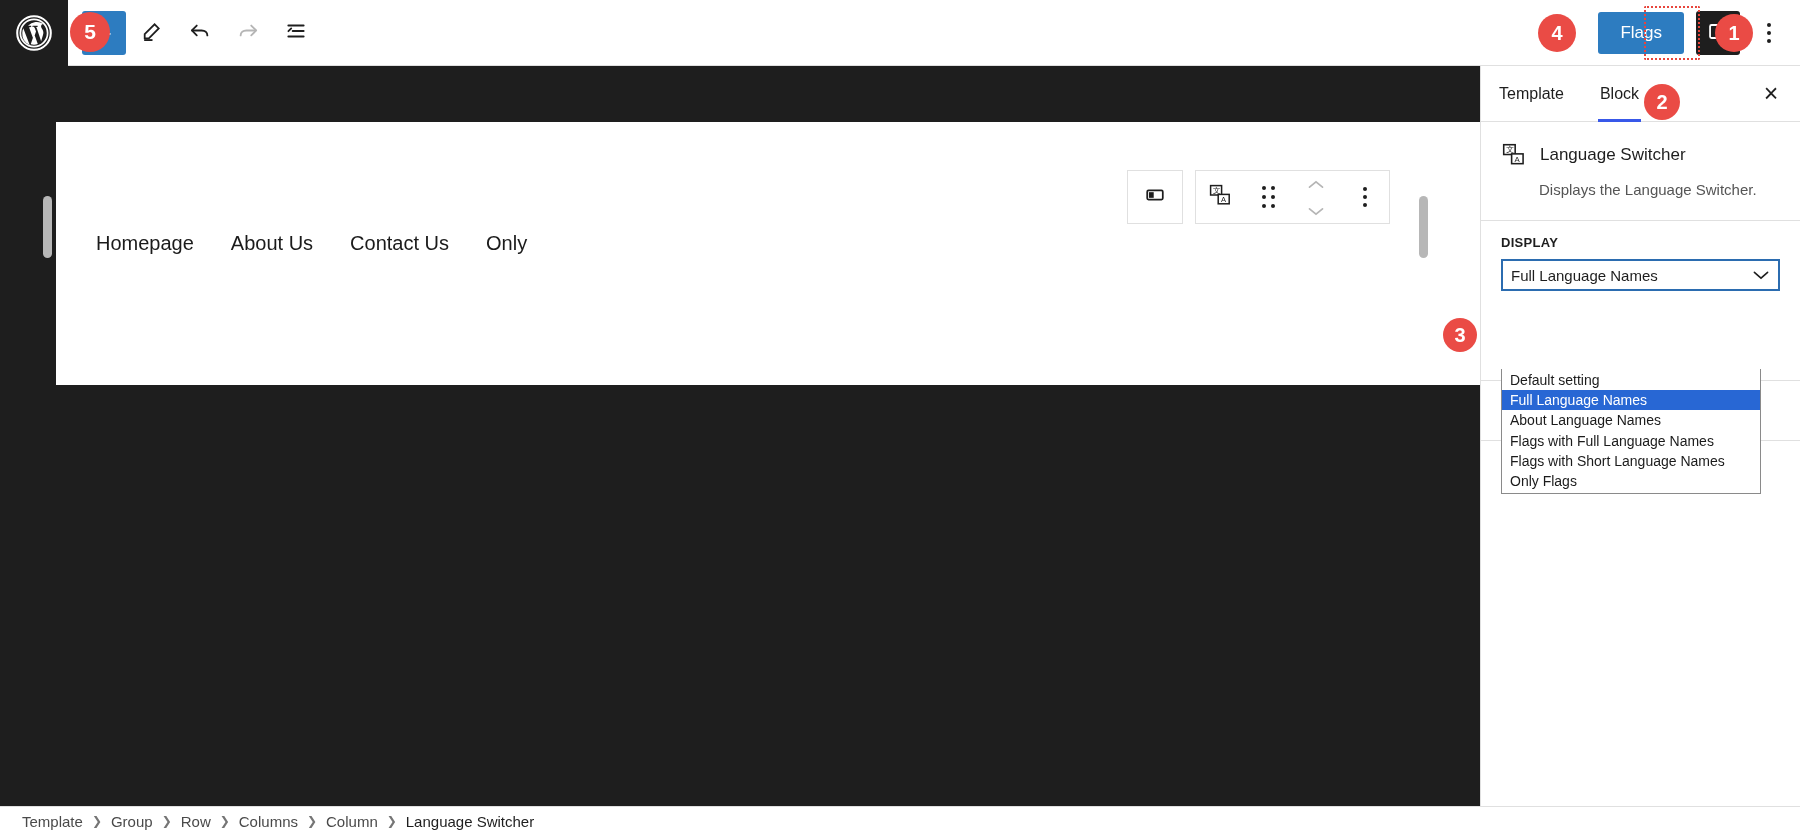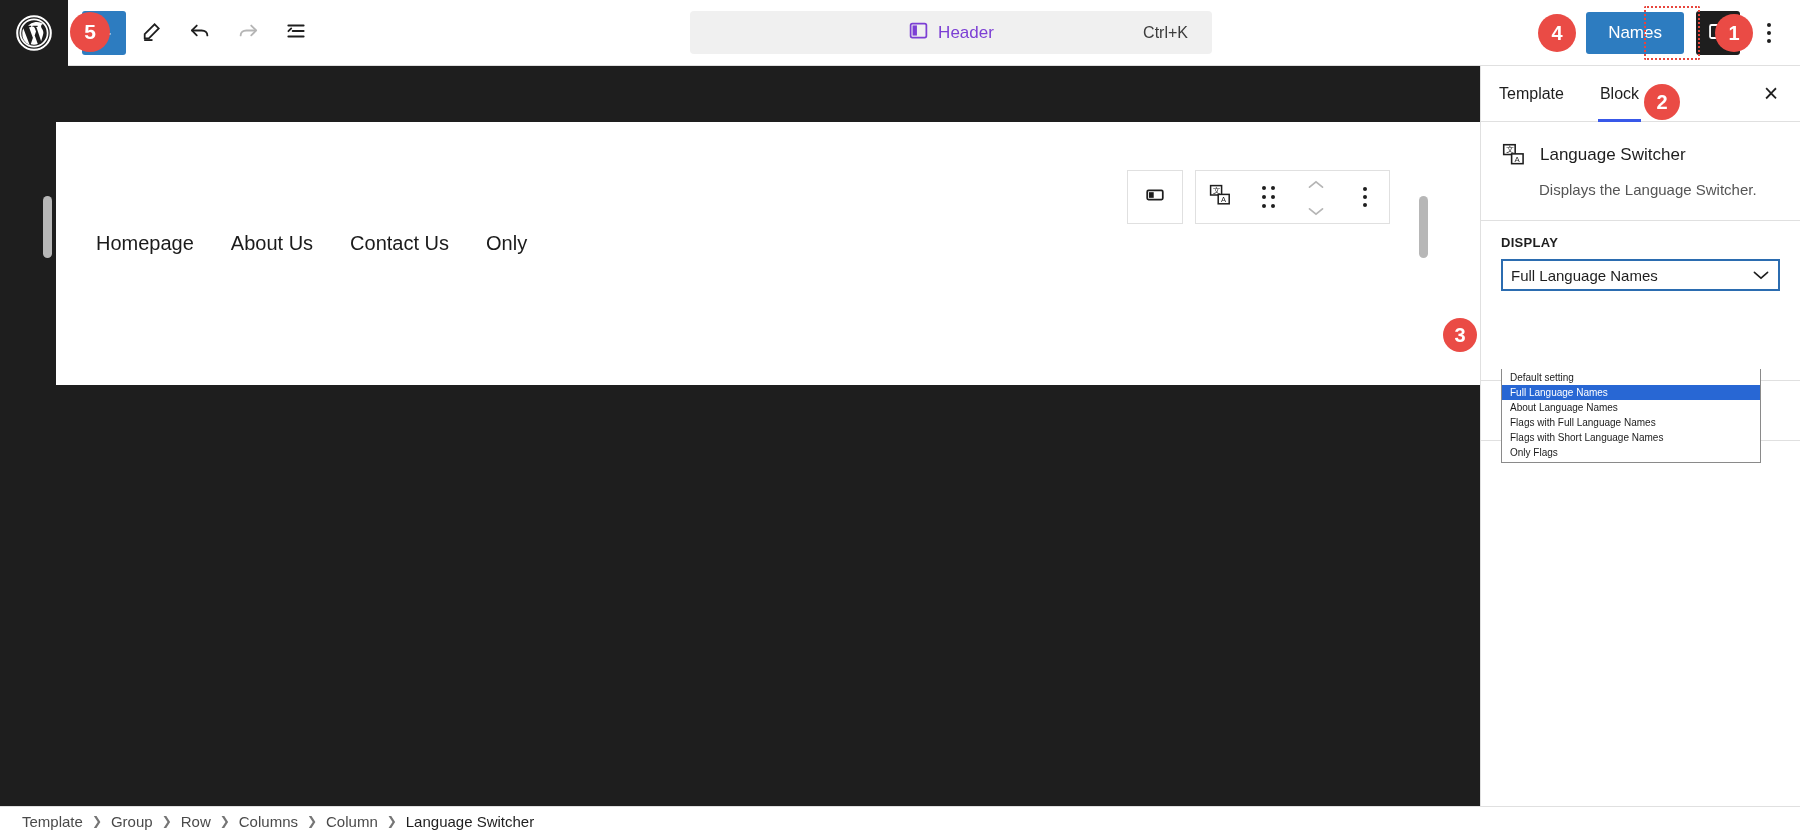--- a/index.html
+++ b/index.html
@@ -171,21 +171,21 @@
     font-size: 15px; color: #1e1e1e; cursor: pointer;
   }
   .select-box .chev { position: absolute; right: 9px; top: 6px; }
 
   .options {
     position: absolute; left: 20px; top: 303px; width: 260px;
     background: #fff; border: 1px solid #8a8a8a; border-top: none;
     z-index: 60; padding: 1px 0 2px 0;
   }
   .option {
-    font-size: 10px; color: #1b1b1b; padding: 1px 0 1px 8px;
+    font-size: 14px; color: #1b1b1b; padding: 1px 0 1px 8px;
     line-height: 1.3; cursor: pointer; white-space: nowrap;
   }
   .option.selected { background: #2867d4; color: #fff; }
 
   .sb-divider {
     position: absolute; left: 0; width: 320px; height: 1px; background: #e0e0e0;
   }
 
   
   .breadcrumb {
@@ -255,33 +255,23 @@
       <div class="tb-btn">
         <span>
           <svg width="26" height="26" viewBox="0 0 24 24">
             <path d="M5 7h14M9 12h10M5 17h14" stroke="#1e1e1e" stroke-width="1.9" stroke-linecap="round"></path>
             <path d="M5 12.2 7.6 9.6" stroke="#1e1e1e" stroke-width="1.7" stroke-linecap="round"></path>
           </svg>
         </span>
       </div>
     </div>
 
-    <div class="cmdbar">
-      <span>
-        <svg width="21" height="21" viewBox="0 0 24 24">
-          <rect x="3" y="4" width="18" height="16" rx="2" fill="none" stroke="#7c3fd4" stroke-width="2"></rect>
-          <rect x="5.2" y="6.2" width="5" height="11.6" fill="#7c3fd4"></rect>
-        </svg>
-      </span>
-      <span class="cmd-label">Header</span>
-      <span class="cmd-short">Ctrl+K</span>
-    </div>
 
     <div class="tb-right">
-      <button class="save-btn">Names</button>
+      <button class="save-btn">Flags</button>
       <div class="sidebar-toggle">
         <span>
           <svg width="23" height="23" viewBox="0 0 24 24">
             <rect x="3.2" y="5.2" width="17.6" height="13.6" rx="1.6" fill="none" stroke="#fff" stroke-width="1.9"></rect>
             <rect x="13.4" y="7.2" width="5.4" height="9.6" fill="#fff"></rect>
           </svg>
         </span>
       </div>
       <div class="kebab">
         <span class="kebab-dots">

